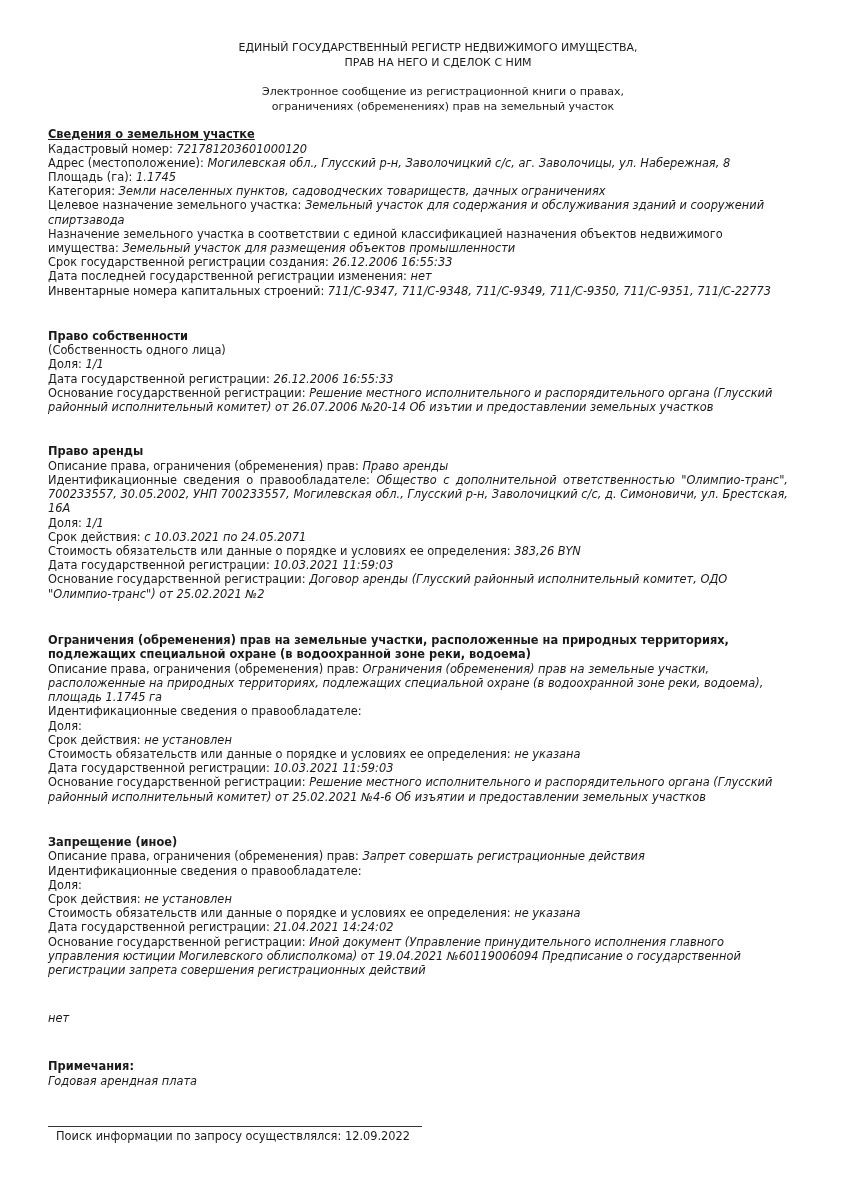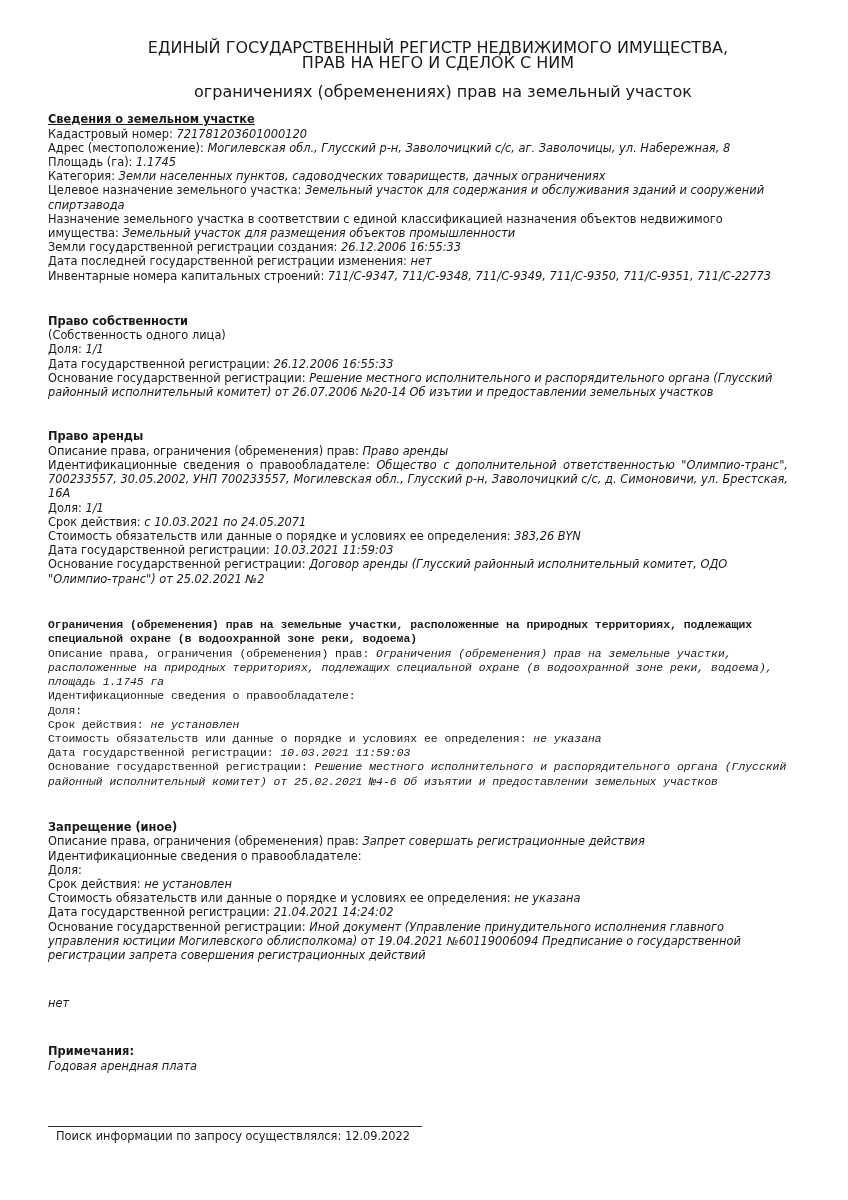--- a/index.html
+++ b/index.html
@@ -1,56 +1,57 @@
 <!DOCTYPE html>
 <html><head>
 <meta charset="utf-8">
 <style>
   html, body { margin: 0; padding: 0; background: #ffffff; }
   body { width: 848px; height: 1200px; position: relative; overflow: hidden; color: #1a1a1a;
          font-family: "DejaVu Sans", sans-serif; font-size: 11.4px; }
   .page { position: absolute; left: 48px; top: 40px; width: 740px; }
-  .hdr { text-align: center; font-size: 16px; line-height: 15px; }
+  .hdr { text-align: center; font-size: 11px; line-height: 15px; }
   .hdr1 { margin-left: 40px; }
   .hdr2 { margin-top: 14px; margin-left: 50px; line-height: 15px; }
   .sec { margin-top: 17px; }
   .sec.first { margin-top: 10px; }
   .title { font-weight: bold; line-height: 14.5px; }
   .title.u { text-decoration: underline; }
   .line { line-height: 14.2px; }
   .just { text-align: justify; }
   i, .v { font-style: italic; }
   .gap1 { margin-top: 31px; }
   .gap3 { margin-top: 30px; }
   .gap5 { margin-top: 34px; }
-  .gap6 { margin-top: 32px; font-family: Liberation Mono, monospace; }
+  .gap6 { margin-top: 32px; }
   .footer-line { position: absolute; left: 48px; top: 1126px; width: 374px; border-top: 1px solid #333; }
   .footer { position: absolute; left: 56px; top: 1129px; }
 </style>
 </head>
 <body>
 
 <div class="page">
   <div class="hdr hdr1">
     <div>ЕДИНЫЙ ГОСУДАРСТВЕННЫЙ РЕГИСТР НЕДВИЖИМОГО ИМУЩЕСТВА,</div>
     <div>ПРАВ НА НЕГО И СДЕЛОК С НИМ</div>
   </div>
   <div class="hdr hdr2">
+    <div>Электронное сообщение из регистрационной книги о правах,</div>
     <div>ограничениях (обременениях) прав на земельный участок</div>
   </div>
 
   <div class="sec first" style="margin-top:13px;">
     <div class="title u">Сведения о земельном участке</div>
     <div class="line"><span>Кадастровый номер: </span><i>721781203601000120</i></div>
     <div class="line"><span>Адрес (местоположение): </span><i>Могилевская обл., Глусский р-н, Заволочицкий с/с, аг. Заволочицы, ул. Набережная, 8</i></div>
     <div class="line"><span>Площадь (га): </span><i>1.1745</i></div>
     <div class="line"><span>Категория: </span><i>Земли населенных пунктов, садоводческих товариществ, дачных ограничениях</i></div>
     <div class="line"><span>Целевое назначение земельного участка: </span><i>Земельный участок для содержания и обслуживания зданий и сооружений спиртзавода</i></div>
     <div class="line"><span>Назначение земельного участка в соответствии с единой классификацией назначения объектов недвижимого имущества: </span><i>Земельный участок для размещения объектов промышленности</i></div>
-    <div class="line"><span>Земли государственной регистрации создания: </span><i>26.12.2006 16:55:33</i></div>
+    <div class="line"><span>Срок государственной регистрации создания: </span><i>26.12.2006 16:55:33</i></div>
     <div class="line"><span>Дата последней государственной регистрации изменения: </span><i>нет</i></div>
     <div class="line"><span>Инвентарные номера капитальных строений: </span><i>711/С-9347, 711/С-9348, 711/С-9349, 711/С-9350, 711/С-9351, 711/С-22773</i></div>
   </div>
 
   <div class="sec gap1">
     <div class="title">Право собственности</div>
     <div class="line">(Собственность одного лица)</div>
     <div class="line"><span>Доля: </span><i>1/1</i></div>
     <div class="line"><span>Дата государственной регистрации: </span><i>26.12.2006 16:55:33</i></div>
     <div class="line"><span>Основание государственной регистрации: </span><i>Решение местного исполнительного и распорядительного органа (Глусский районный исполнительный комитет) от 26.07.2006 №20-14 Об изътии и предоставлении земельных участков</i></div>

